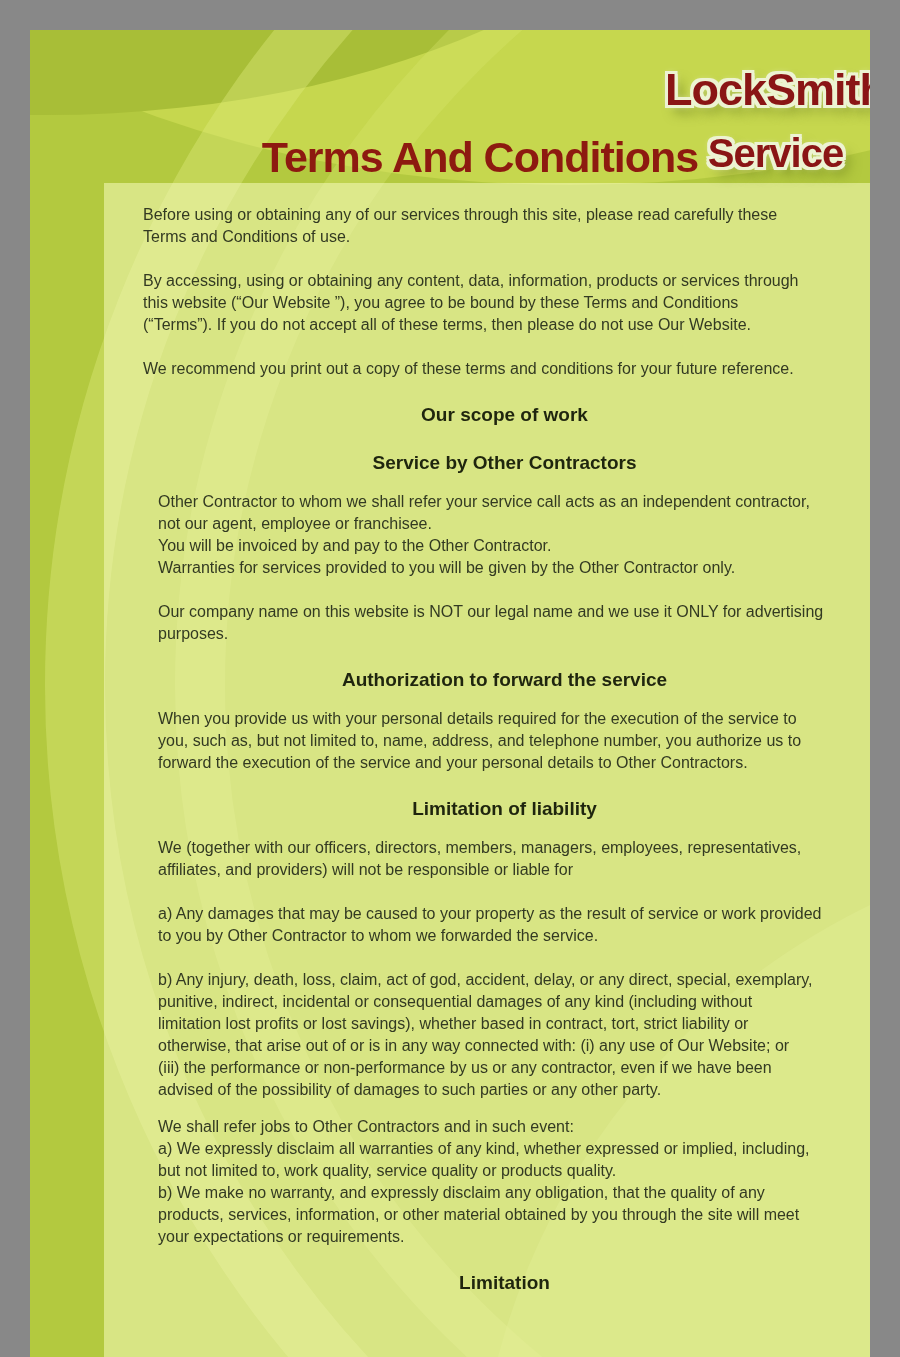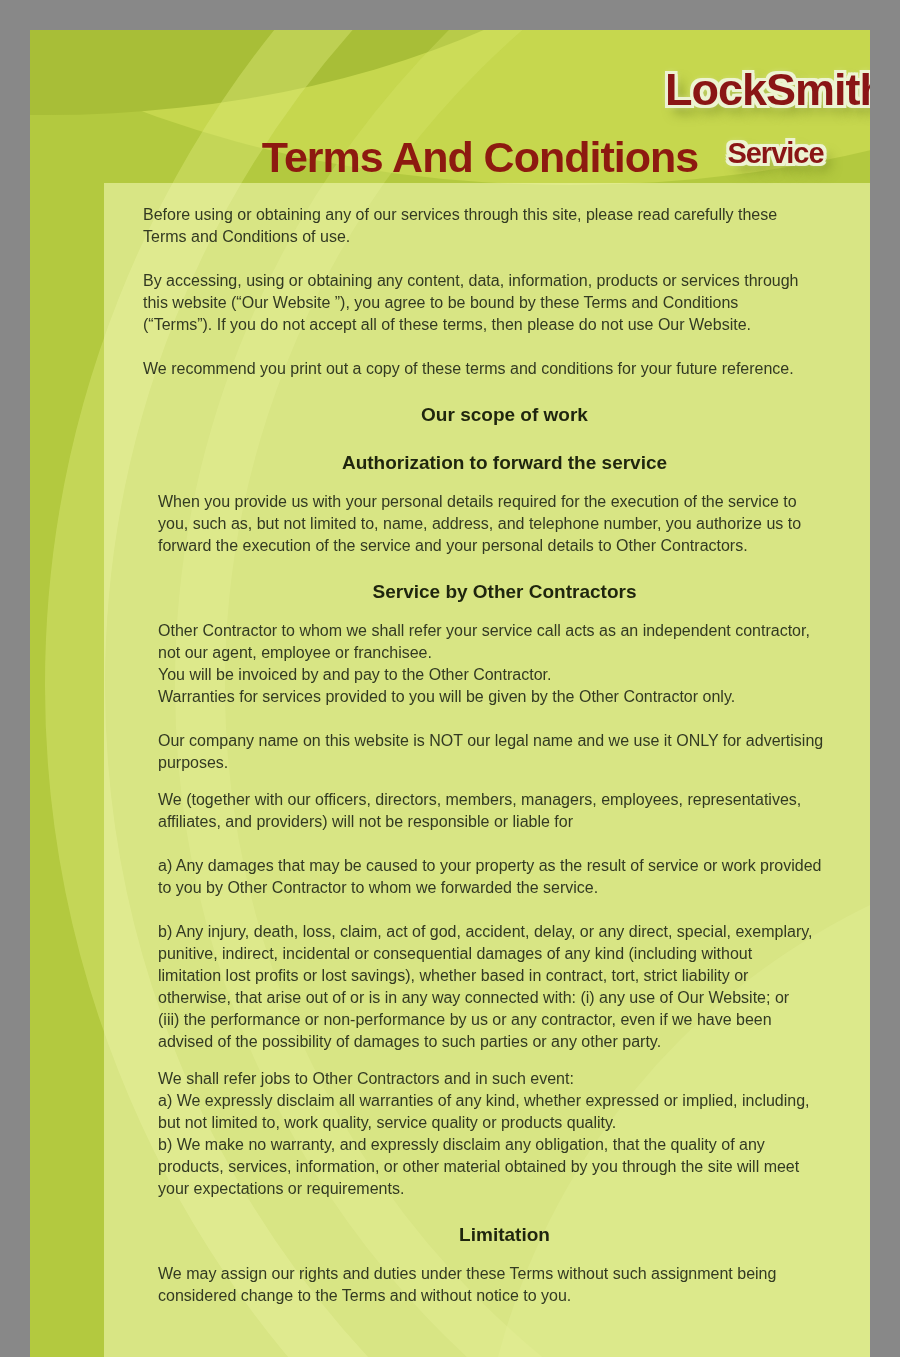--- a/index.html
+++ b/index.html
@@ -68,21 +68,21 @@
       3px 0 0 var(--logo-outline, #edf3d2), -3px 0 0 var(--logo-outline, #edf3d2),
       0 3px 0 var(--logo-outline, #edf3d2), 0 -3px 0 var(--logo-outline, #edf3d2),
       2px 2px 0 var(--logo-outline, #edf3d2), -2px 2px 0 var(--logo-outline, #edf3d2),
       2px -2px 0 var(--logo-outline, #edf3d2), -2px -2px 0 var(--logo-outline, #edf3d2),
       3px 3px 0 var(--logo-outline, #edf3d2), -3px -3px 0 var(--logo-outline, #edf3d2),
       3px -3px 0 var(--logo-outline, #edf3d2), -3px 3px 0 var(--logo-outline, #edf3d2),
       0 0 7px var(--logo-outline, #edf3d2),
       7px 8px 12px rgba(80, 100, 15, 0.55);
   }
   .logo-line1 { font-size: 45px; }
-  .logo-line2 { font-size: 29px; }
+  .logo-line2 { font-size: 40px; }
   
   .title {
     position: absolute;
     top: 88px; left: 0; right: 0;
     z-index: 5;
     text-align: center;
     font-size: 43px;
     font-weight: 700;
     letter-spacing: -1px;
     color: var(--title-red, #8d1a10);
@@ -139,38 +139,39 @@
 this website (“Our Website ”), you agree to be bound by these Terms and Conditions
 (“Terms”). If you do not accept all of these terms, then please do not use Our Website.
 
 We recommend you print out a copy of these terms and conditions for your future reference.</div>
 
     <section class="section">
       <h2 class="section-heading">Our scope of work</h2>
     </section>
 
     <section class="section">
-      <h2 class="section-heading">Authorization to forward the service</h2>
-      <div class="section-body">When you provide us with your personal details required for the execution of the service to
-you, such as, but not limited to, name, address, and telephone number, you authorize us to
-forward the execution of the service and your personal details to Other Contractors.</div>
-    </section>
-
-    <section class="section">
       <h2 class="section-heading">Service by Other Contractors</h2>
       <div class="section-body">Other Contractor to whom we shall refer your service call acts as an independent contractor,
 not our agent, employee or franchisee.
 You will be invoiced by and pay to the Other Contractor.
 Warranties for services provided to you will be given by the Other Contractor only.
 
 Our company name on this website is NOT our legal name and we use it ONLY for advertising
 purposes.</div>
     </section>
 
     <section class="section">
+      <h2 class="section-heading">Authorization to forward the service</h2>
+      <div class="section-body">When you provide us with your personal details required for the execution of the service to
+you, such as, but not limited to, name, address, and telephone number, you authorize us to
+forward the execution of the service and your personal details to Other Contractors.</div>
+    </section>
+
+    <section class="section">
+      <h2 class="section-heading">Limitation of liability</h2>
       <div class="section-body">We (together with our officers, directors, members, managers, employees, representatives,
 affiliates, and providers) will not be responsible or liable for
 
 a) Any damages that may be caused to your property as the result of service or work provided
 to you by Other Contractor to whom we forwarded the service.
 
 b) Any injury, death, loss, claim, act of god, accident, delay, or any direct, special, exemplary,
 punitive, indirect, incidental or consequential damages of any kind (including without
 limitation lost profits or lost savings), whether based in contract, tort, strict liability or
 otherwise, that arise out of or is in any way connected with: (i) any use of Our Website; or
@@ -182,18 +183,16 @@
       <div class="section-body">We shall refer jobs to Other Contractors and in such event:
 a) We expressly disclaim all warranties of any kind, whether expressed or implied, including,
 but not limited to, work quality, service quality or products quality.
 b) We make no warranty, and expressly disclaim any obligation, that the quality of any
 products, services, information, or other material obtained by you through the site will meet
 your expectations or requirements.</div>
     </section>
 
     <section class="section">
       <h2 class="section-heading">Limitation</h2>
-      <div class="section-body">We may assign our rights and duties under these Terms without such assignment being
-considered change to the Terms and without notice to you.</div>
     </section>
 
   </div>
 </div>
 
 </body></html>

